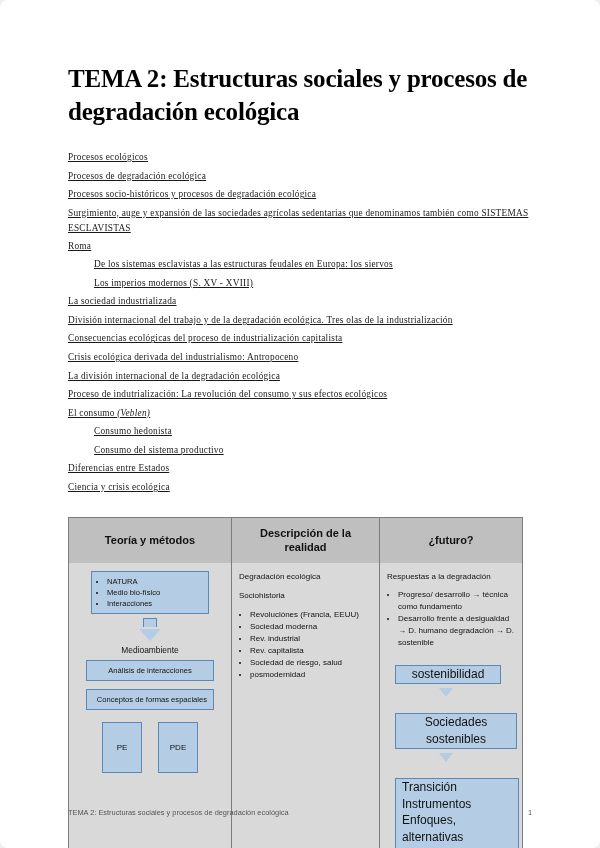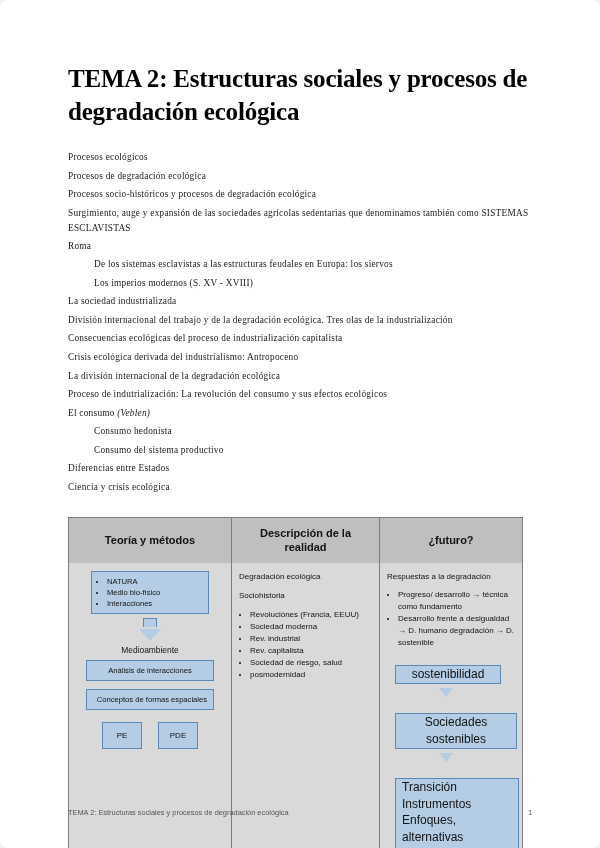--- a/index.html
+++ b/index.html
@@ -35,20 +35,21 @@
     margin: 0;
     padding: 0;
   }
   .toc-line {
     font-family: "Liberation Serif", serif;
     font-size: 9.3px;
     line-height: 1.62;
     color: #1a1a1a;
     letter-spacing: 0.25px;
     margin: 0 0 3.5px 0;
+    text-decoration: underline;
   }
   .toc-line.indent-1 {
     padding-left: 26px;
   }
   .toc-line.wrap {
     margin-bottom: 3px;
   }
   .toc-line em {
     font-style: italic;
   }
@@ -149,21 +150,21 @@
     justify-content: center;
     gap: 16px;
     margin-top: 12px;
   }
   .pe-box {
     background: #b4cde4;
     border: 1px solid #5a89b8;
     width: 38px;
     text-align: center;
     font-size: 8px;
-    padding: 8px 0;
+    padding: 20px 0;
     font-family: "Liberation Sans", sans-serif;
     color: #111;
   }
   .col2 .txt {
     font-family: "Liberation Sans", sans-serif;
     font-size: 8px;
     line-height: 1.5;
     color: #111;
     margin: 0 0 7px 0;
   }

